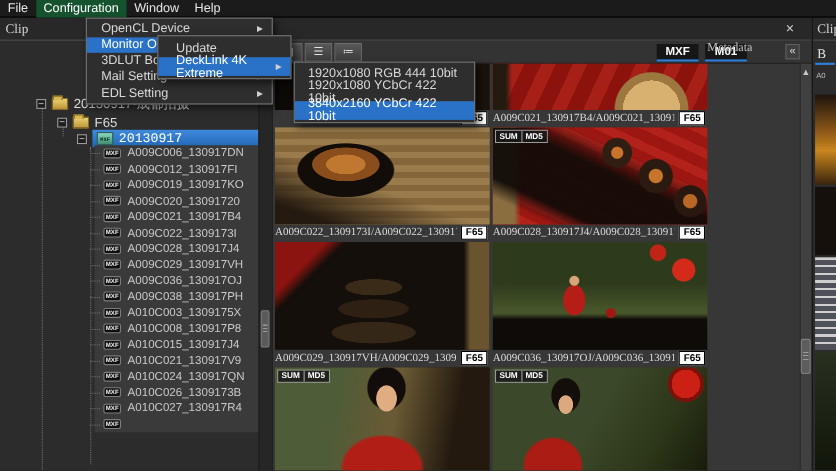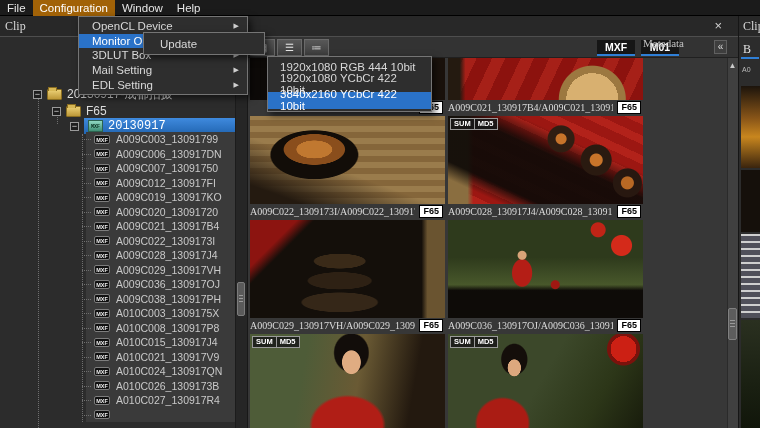--- a/index.html
+++ b/index.html
@@ -4,21 +4,21 @@
 <style>
   * { margin:0; padding:0; box-sizing:border-box; }
   html,body { background:#222; }
   .app{position:relative;width:760px;height:428px;background:#2e2e2e;overflow:hidden;
        font-family:"Liberation Sans",sans-serif;color:#ddd;font-size:12px;}
 
   
   .menubar{position:absolute;left:0;top:0;width:760px;height:16px;background:#1b1b1b;
            border-bottom:1px solid #000;display:flex;align-items:center;z-index:60;}
   .menubar .mb-item{padding:0 7px;height:16px;line-height:16px;color:#e6e6e6;font-size:11.5px;}
-  .menubar .mb-item.active{background:#a16207;color:#fff;}
+  .menubar .mb-item.active{background:#14532d;color:#fff;}
 
   
   .menu{position:absolute;background:#2e2e2e;border:1px solid #757575;
         box-shadow:3px 3px 7px rgba(0,0,0,.6);z-index:100;padding:2px 0;}
   .menu .mi{display:flex;align-items:center;justify-content:space-between;
             color:#d8d8d8;font-size:11.5px;padding:0 8px 0 13px;}
   .menu .mi .arr{font-size:7px;color:#cfcfcf;margin-left:8px;}
   .menu .mi.hl{background:#2a72c8;color:#fff;}
   .menu1{left:78px;top:16px;width:170px;}
   .menu1 .mi{height:14.6px;}
@@ -179,29 +179,21 @@
       <span class="exp">−</span>
       <span class="selbg">
         <span class="mxfstack">MXF</span>
         <span>20130917</span>
       </span>
     </div>
 
     <ul class="cliplist">
       <li>
           <span class="mxfbadge">MXF</span>
-          <span>A009C003_13091799</span>
-        </li>
-      <li>
-          <span class="mxfbadge">MXF</span>
           <span>A009C006_130917DN</span>
-        </li>
-      <li>
-          <span class="mxfbadge">MXF</span>
-          <span>A009C007_13091750</span>
         </li>
       <li>
           <span class="mxfbadge">MXF</span>
           <span>A009C012_130917FI</span>
         </li>
       <li>
           <span class="mxfbadge">MXF</span>
           <span>A009C019_130917KO</span>
         </li>
       <li>
@@ -393,20 +385,24 @@
         <span>EDL Setting</span>
         <span class="arr">▶</span>
       </div>
   </div>
 
   <div class="menu menu2">
     <div class="mi">
         <span>Update</span>
         <span class="arr"></span>
       </div>
+    <div class="mi hl">
+        <span>DeckLink 4K Extreme</span>
+        <span class="arr">▶</span>
+      </div>
   </div>
 
   <div class="menu menu3">
     <div class="mi">
         <span>1920x1080 RGB 444 10bit</span>
       </div>
     <div class="mi">
         <span>1920x1080 YCbCr 422 10bit</span>
       </div>
     <div class="mi hl">

